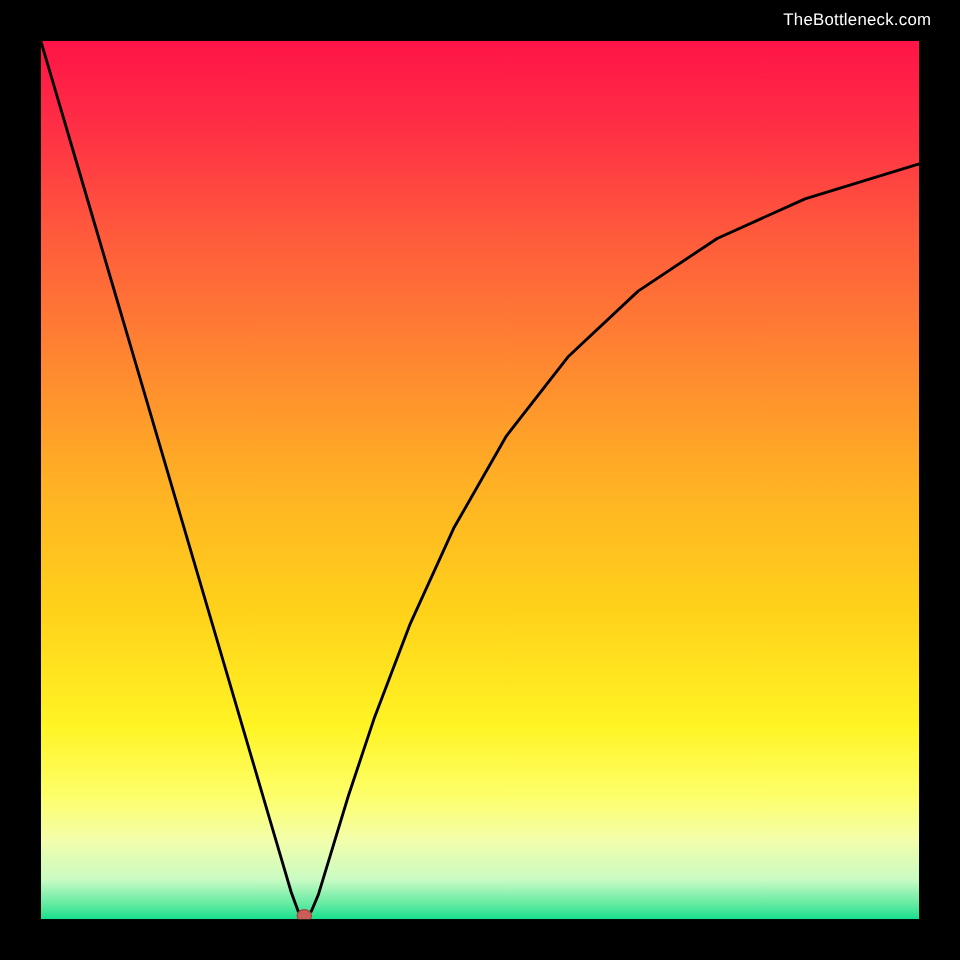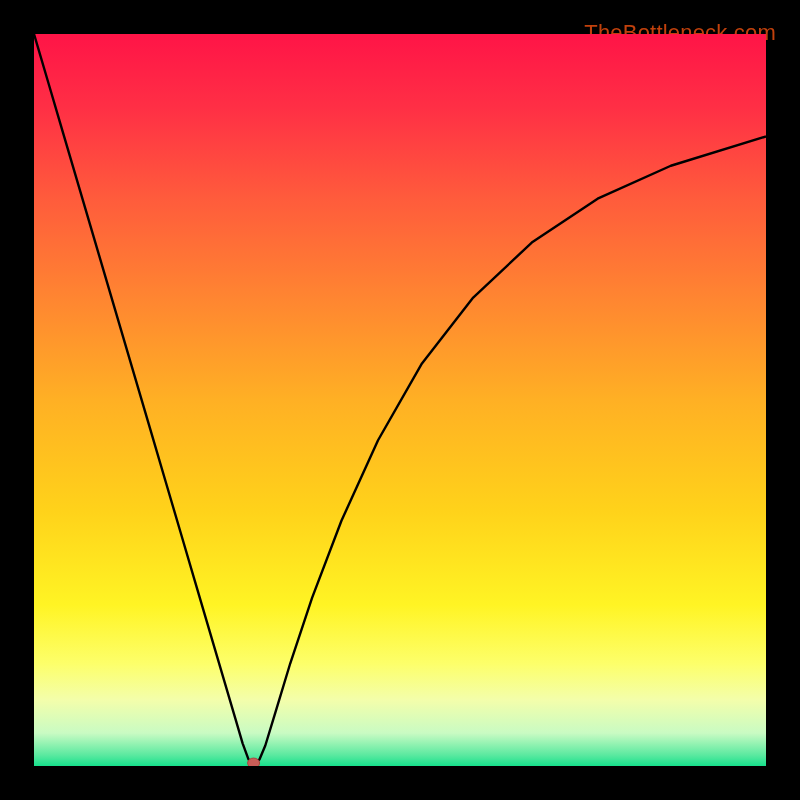--- a/index.html
+++ b/index.html
@@ -24,24 +24,24 @@
     width: 732px;
     height: 732px;
   }
   .plot-area svg {
     display: block;
     width: 732px;
     height: 732px;
   }
   .watermark {
     position: absolute;
-    top: 20px;
+    top: 8px;
     right: 24px;
-    color: #c2410c;
-    font-size: 22px;
+    color: #ffffff;
+    font-size: 14px;
     letter-spacing: 0.2px;
     font-weight: 500;
   }
 </style>
 </head>
 <body>
 
 <div class="frame">
 
   <div class="watermark">TheBottleneck.com</div>

